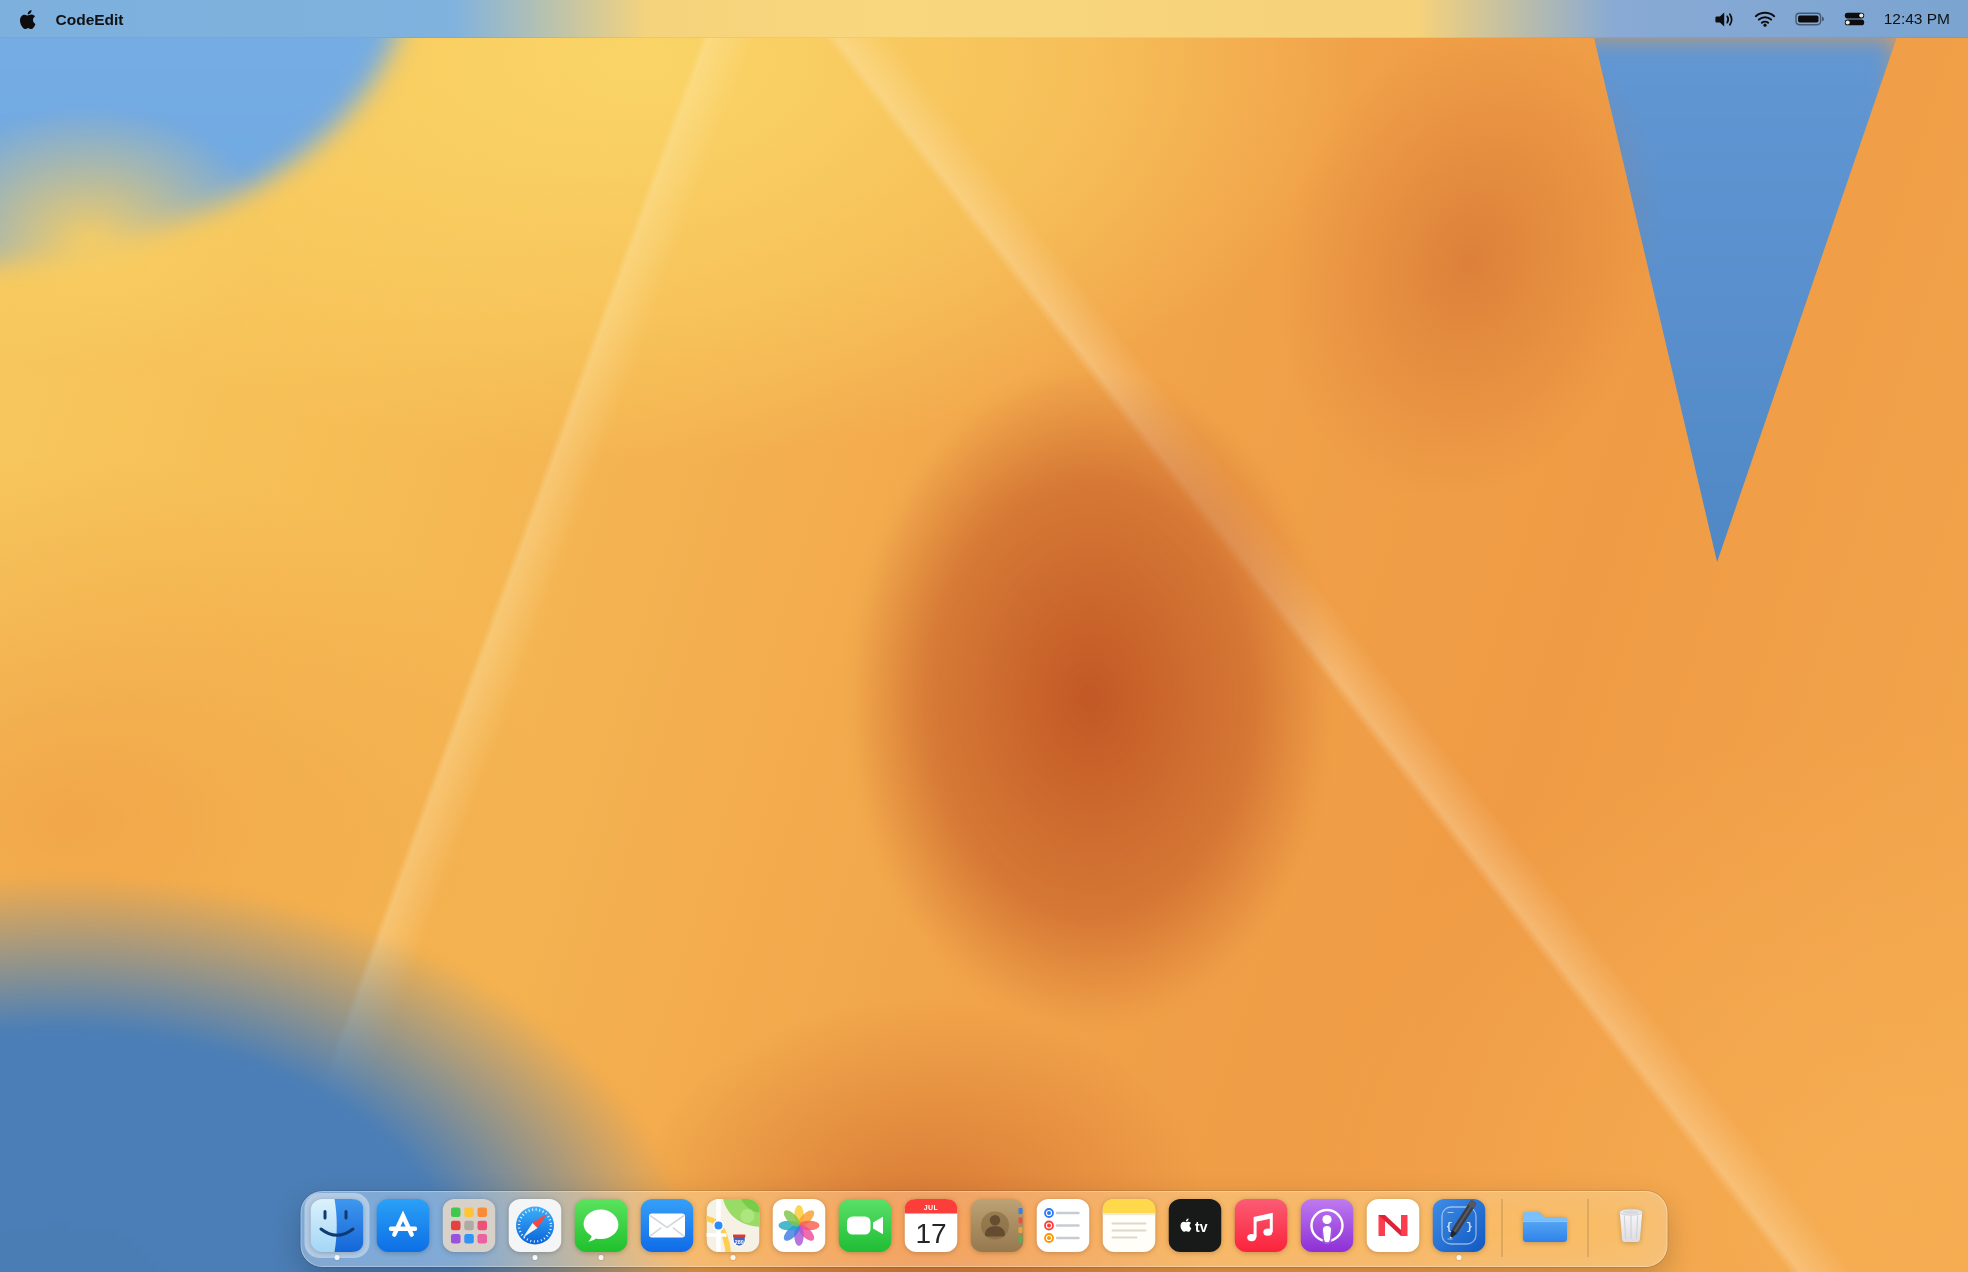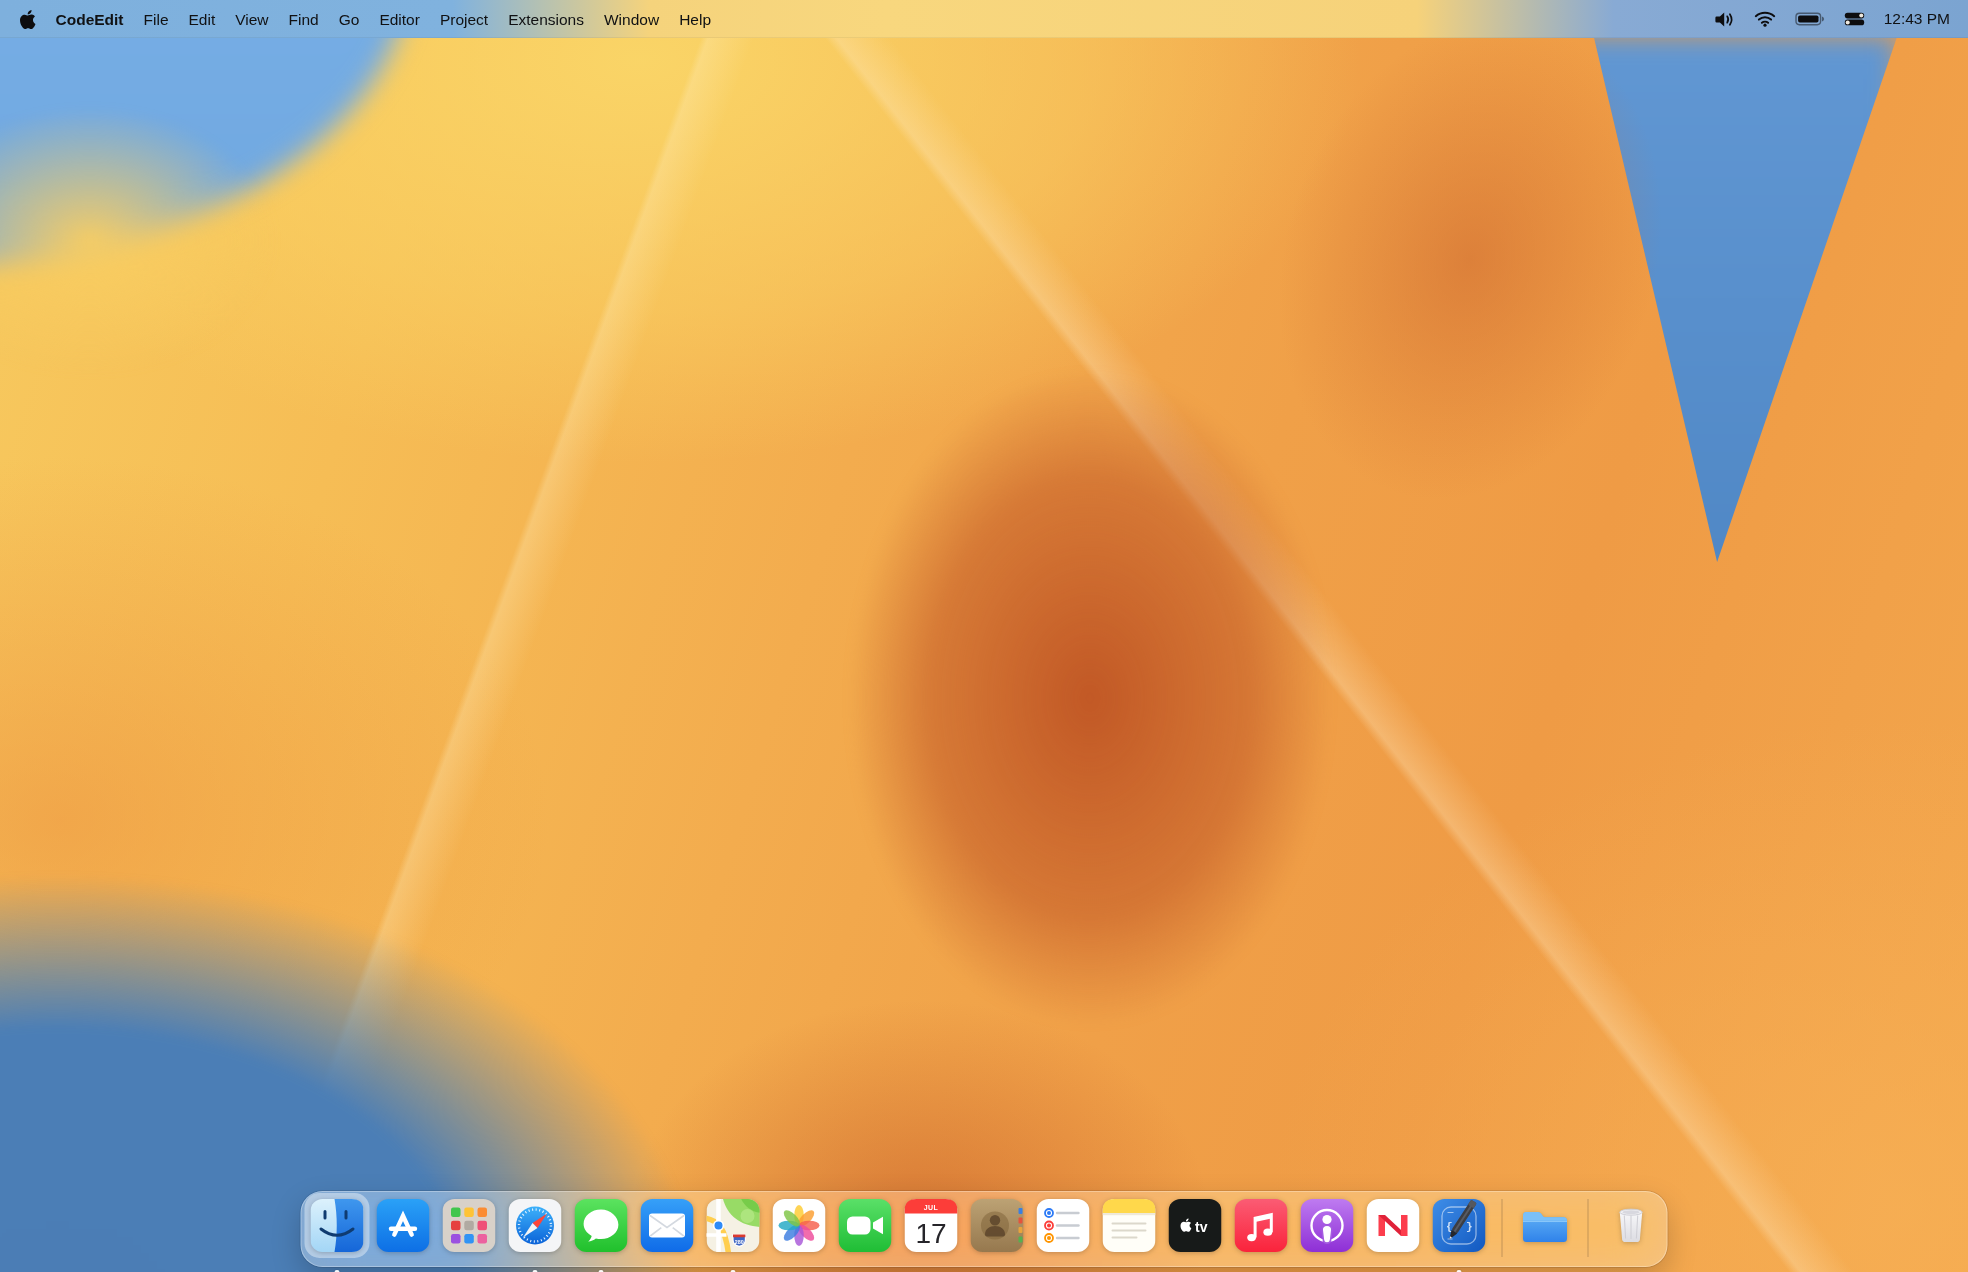--- a/index.html
+++ b/index.html
@@ -49,21 +49,21 @@
 
   
   .dock{position:absolute;left:50%;bottom:5px;transform:translateX(-50%);z-index:20;
     display:flex;align-items:flex-start;gap:13px;height:76px;padding:8px 10px 0 10px;box-sizing:border-box;
     border-radius:22px;background:rgba(242,237,230,.38);
     backdrop-filter:blur(28px) saturate(160%);-webkit-backdrop-filter:blur(28px) saturate(160%);
     box-shadow:inset 0 0 0 1px rgba(255,255,255,.3),0 0 0 1px rgba(0,0,0,.1),0 12px 30px rgba(0,0,0,.2);}
   .dock-item{position:relative;display:flex;flex-direction:column;align-items:center;width:53px;}
   .dock-item.highlighted::before{content:"";position:absolute;left:-6px;top:-6px;width:65px;height:65px;
     background:rgba(255,255,255,.4);border-radius:15px;}
-  .di-icon{position:relative;display:block;width:53px;height:68px;z-index:1;}
+  .di-icon{position:relative;display:block;width:53px;height:53px;z-index:1;}
   .di-icon svg{display:block;width:53px;height:53px;filter:drop-shadow(0 1.5px 2.5px rgba(0,0,0,.22));}
   .di-dot{width:4.5px;height:4.5px;border-radius:50%;background:rgba(255,255,255,.95);
     margin-top:3px;opacity:0;box-shadow:0 0 2px rgba(0,0,0,.25);}
   .di-dot.on{opacity:1;}
   .dock-sep{width:1px;height:58px;background:rgba(50,45,40,.28);margin:0 3px;align-self:flex-start;}
 </style>
 </head>
 <body>
 
 <div class="screen">
@@ -81,32 +81,20 @@
   </div>
 
   <header class="menubar">
     <div class="mb-left">
       <span class="apple-menu">
         <svg width="15.5" height="19" viewBox="0 0 814 1000" fill="#0D0D0F">
           <path d="M788.1 340.9c-5.8 4.5-108.2 62.2-108.2 190.5 0 148.4 130.3 200.9 134.2 202.2-.6 3.2-20.7 71.9-68.7 141.9-42.8 61.6-87.5 123.1-155.5 123.1s-85.5-39.5-164-39.5c-76.5 0-103.7 40.8-165.9 40.8s-105.6-57-155.5-127C46.7 790.7 0 663 0 541.8c0-194.4 126.4-297.5 250.8-297.5 66.1 0 121.2 43.4 162.7 43.4 39.5 0 101.1-46 176.3-46 28.5 0 130.9 2.6 198.3 99.2zm-234-181.5c31.1-36.9 53.1-88.1 53.1-139.3 0-7.1-.6-14.3-1.9-20.1-50.6 1.9-110.8 33.7-147.1 75.8-28.5 32.4-55.1 83.6-55.1 135.5 0 7.8 1.3 15.6 1.9 18.1 3.2.6 8.4 1.3 13.6 1.3 45.4 0 102.5-30.4 135.5-71.3z"></path>
         </svg>
       </span>
       <span class="app-name">CodeEdit</span>
-      <nav class="menus" id="menus">
-          <span class="menu-item">File</span>
-          <span class="menu-item">Edit</span>
-          <span class="menu-item">View</span>
-          <span class="menu-item">Find</span>
-          <span class="menu-item">Go</span>
-          <span class="menu-item">Editor</span>
-          <span class="menu-item">Project</span>
-          <span class="menu-item">Extensions</span>
-          <span class="menu-item">Window</span>
-          <span class="menu-item">Help</span>
-        </nav>
     </div>
     <div class="mb-right">
       <span class="sicon">
         <svg width="21" height="17" viewBox="0 0 21 17">
           <path d="M10.2 1.6 L5.9 5.5 H2.6 Q1.4 5.5 1.4 6.7 v3.6 q0 1.2 1.2 1.2 h3.3 l4.3 3.9 z" fill="#0D0D0F"></path>
           <path d="M13.2 5.3 q2.1 3.2 0 6.4 M15.9 3.2 q3.4 5.3 0 10.6" stroke="#0D0D0F" stroke-width="1.7" fill="none" stroke-linecap="round"></path>
         </svg>
       </span>
       <span class="sicon">
         <svg width="22" height="16" viewBox="0 0 22 16">

